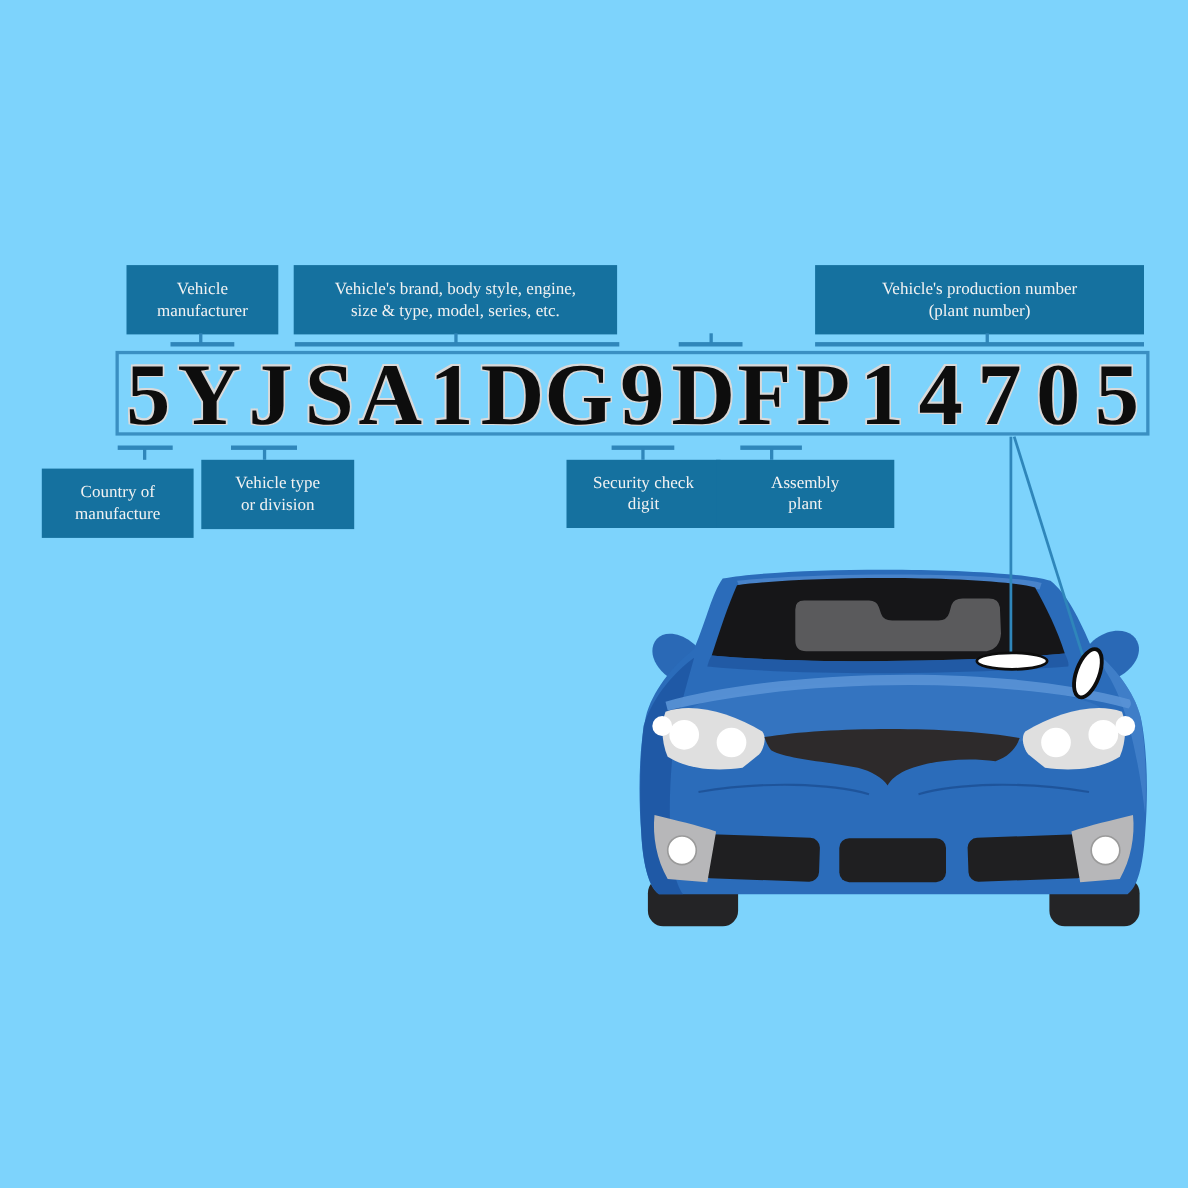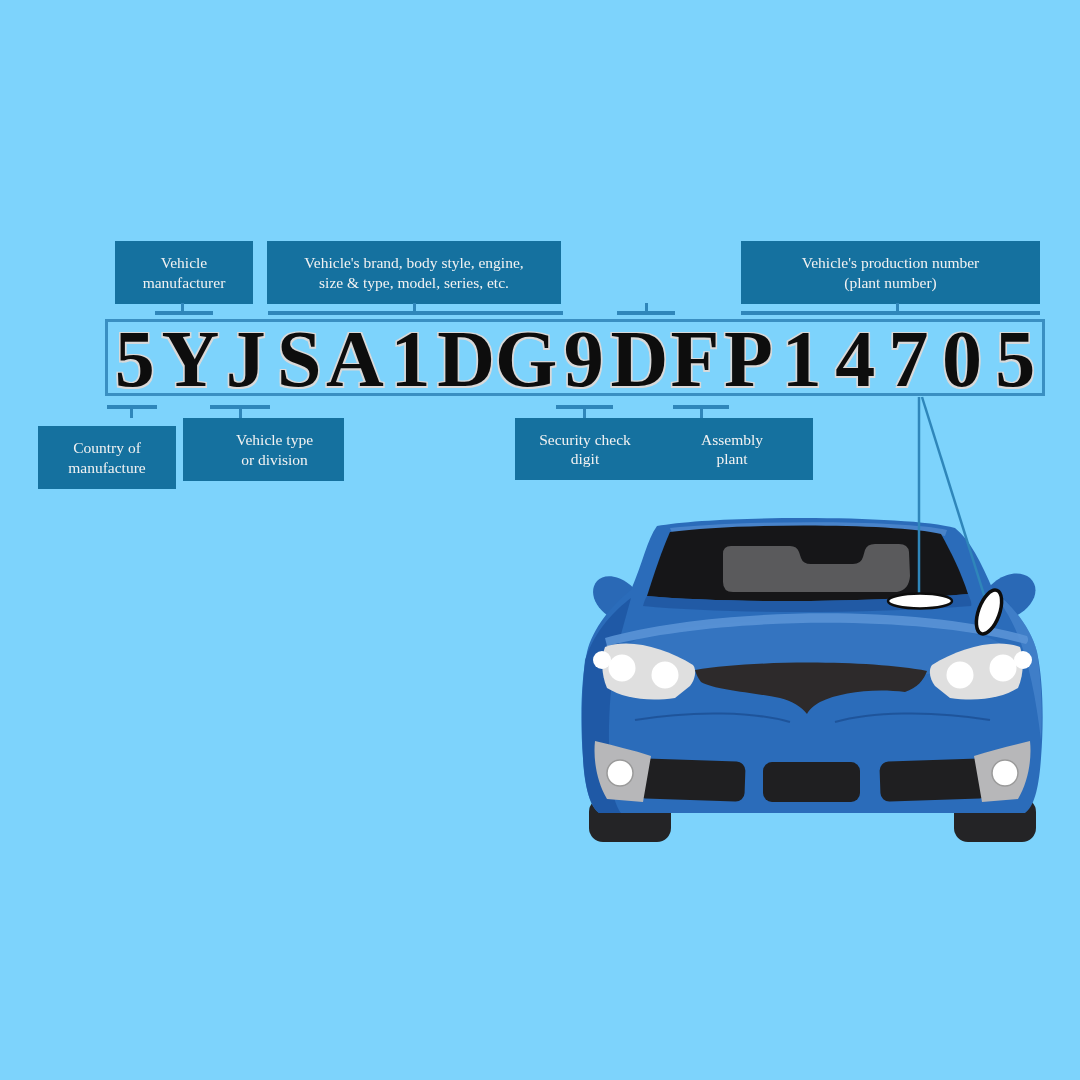--- a/index.html
+++ b/index.html
@@ -9,21 +9,21 @@
   .lbox{position:absolute;background:#15719f;color:#f2f2f2;display:flex;flex-direction:column;
         align-items:center;justify-content:center;text-align:center;font-size:15.5px;line-height:19.5px;}
   .lbox span{display:block;white-space:nowrap;}
   
   .b-t1{left:115px;top:241px;width:138px;height:63px;}
   .b-t2{left:267px;top:241px;width:294px;height:63px;}
   .b-t3{left:576px;top:241px;width:139px;height:63px;}
   .b-t4{left:741px;top:241px;width:299px;height:63px;text-align:center;}
   
   .b-b1{left:38px;top:426px;width:138px;height:63px;}
-  .b-b2{left:183px;top:418px;width:139px;height:63px;padding-left:22px;}
+  .b-b2{left:183px;top:418px;width:139px;height:63px;}
   .b-b3{left:503px;top:418px;width:140px;height:62px;margin-left:12px;}
   .b-b4{left:651px;top:418px;width:162px;height:62px;}
   
   .bar,.stem{position:absolute;background:#2f86ba;}
   .bar{height:4px;}
   .stem{width:3px;}
   
   #vin-box{position:absolute;left:105px;top:319px;width:940px;height:77px;
            border:3px solid #3a8fc2;box-sizing:border-box;display:flex;align-items:center;z-index:4;}
   .vin-char{flex:1;text-align:center;font-weight:700;font-size:80px;line-height:1;

